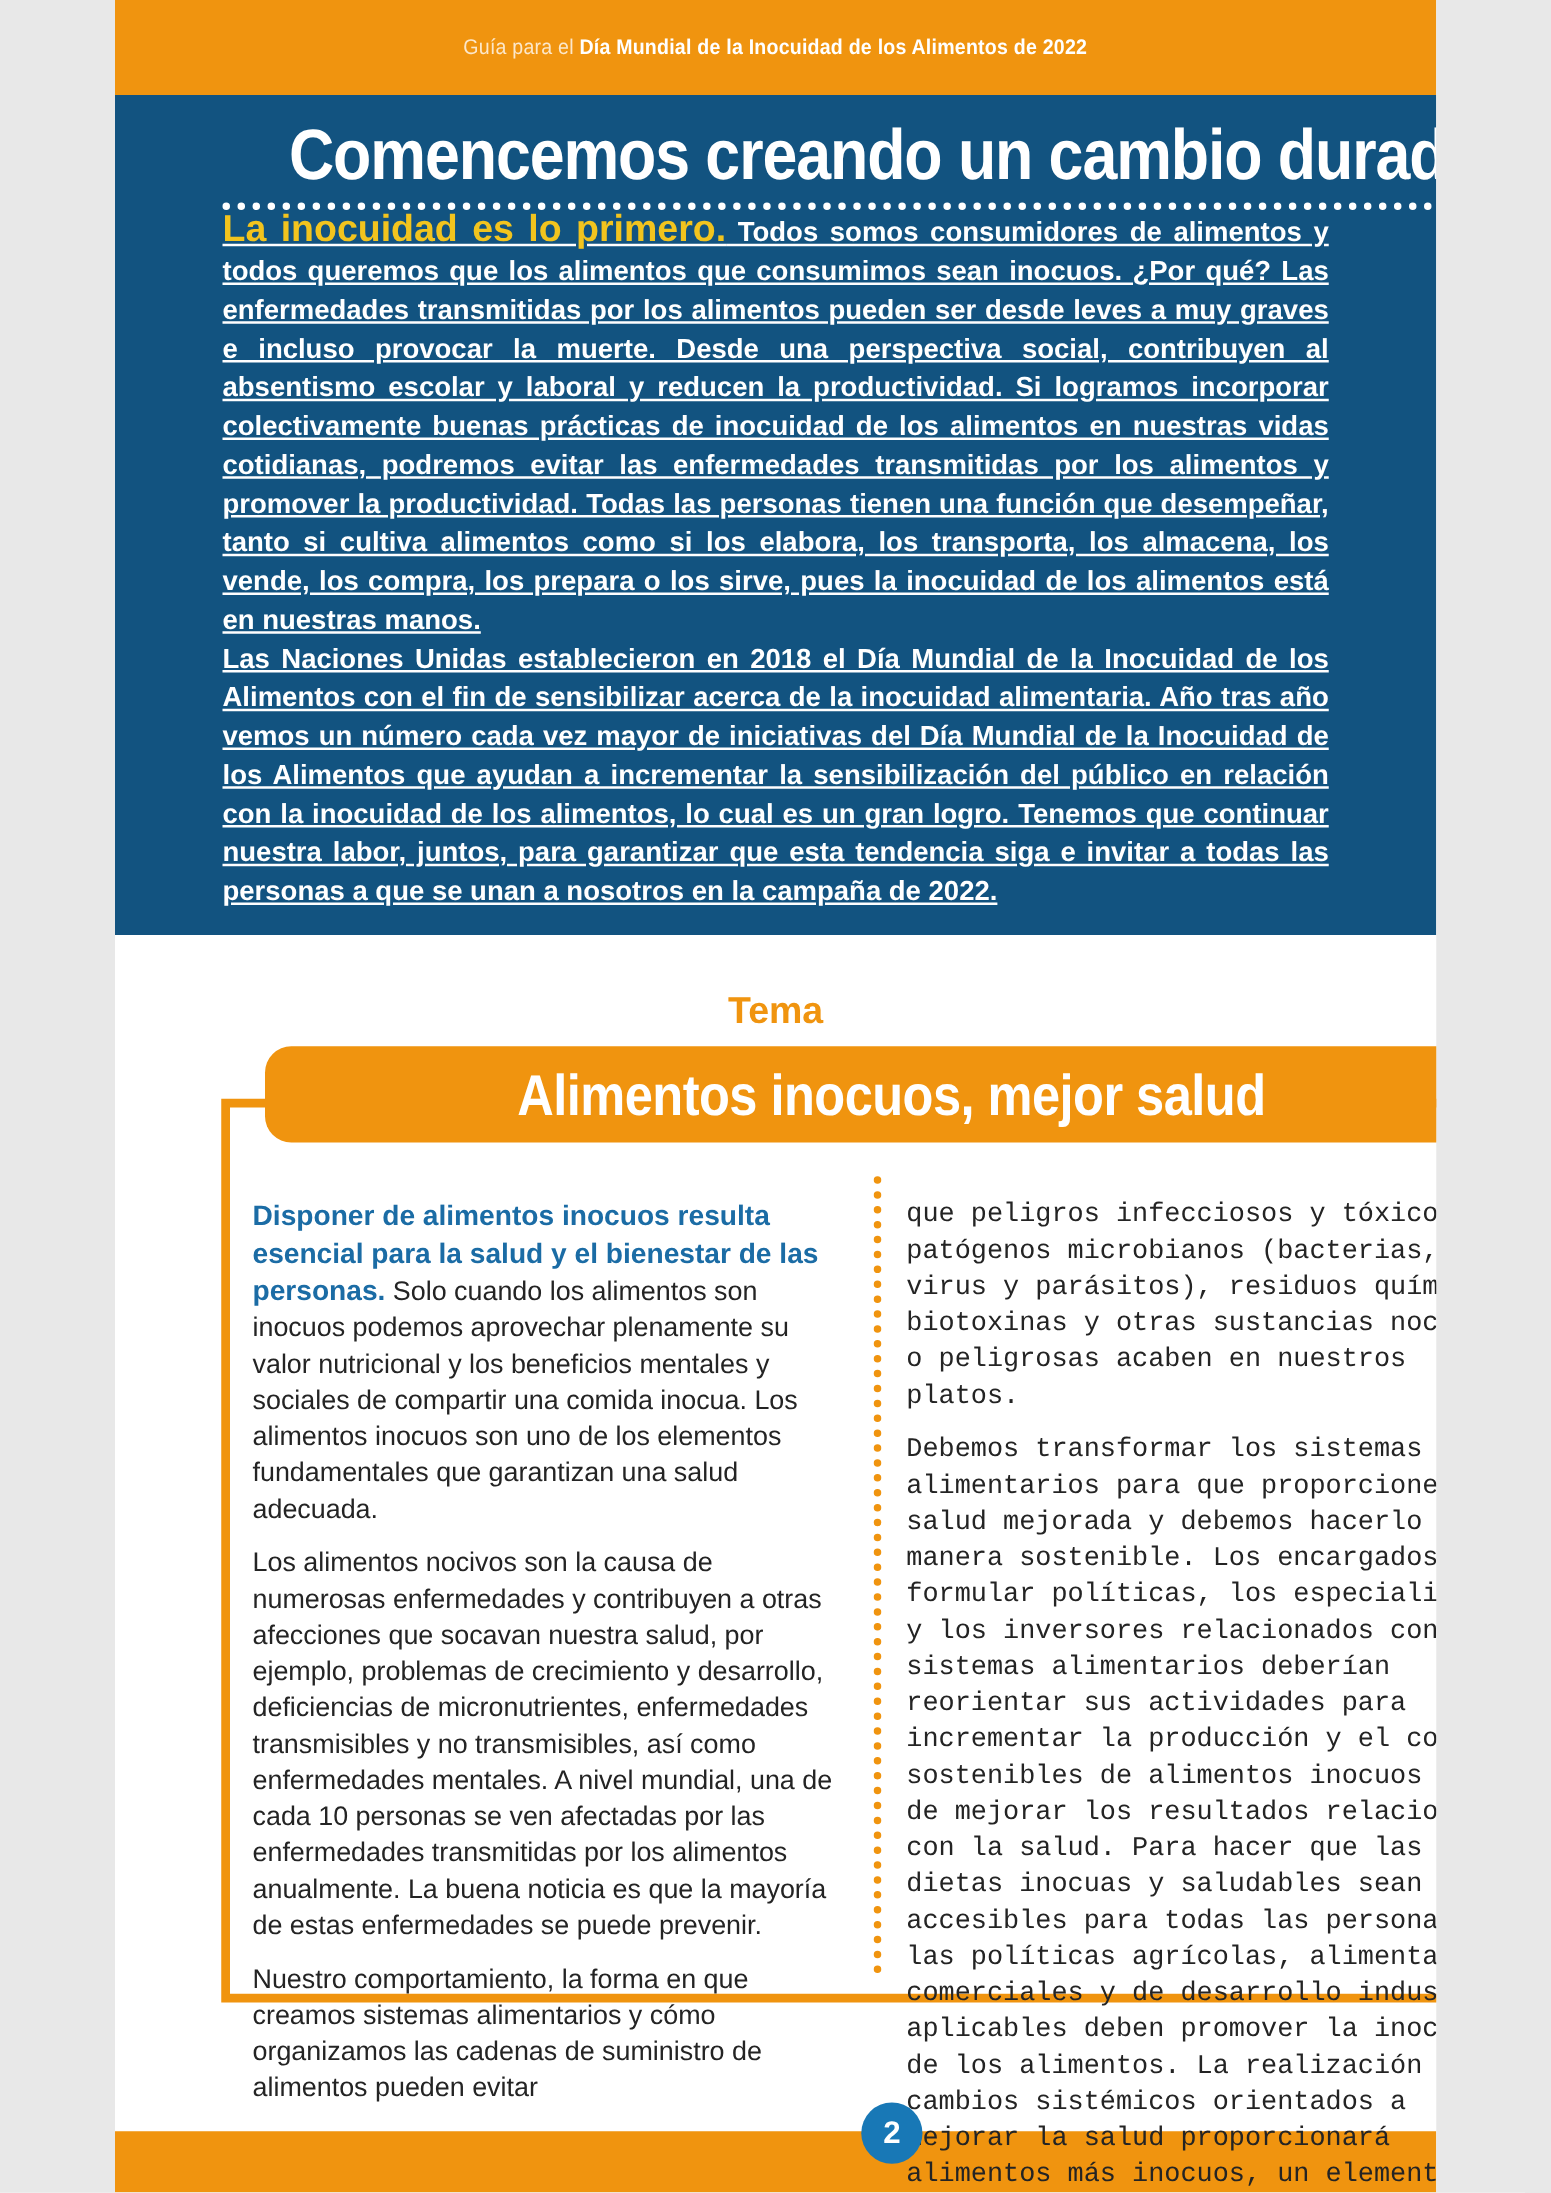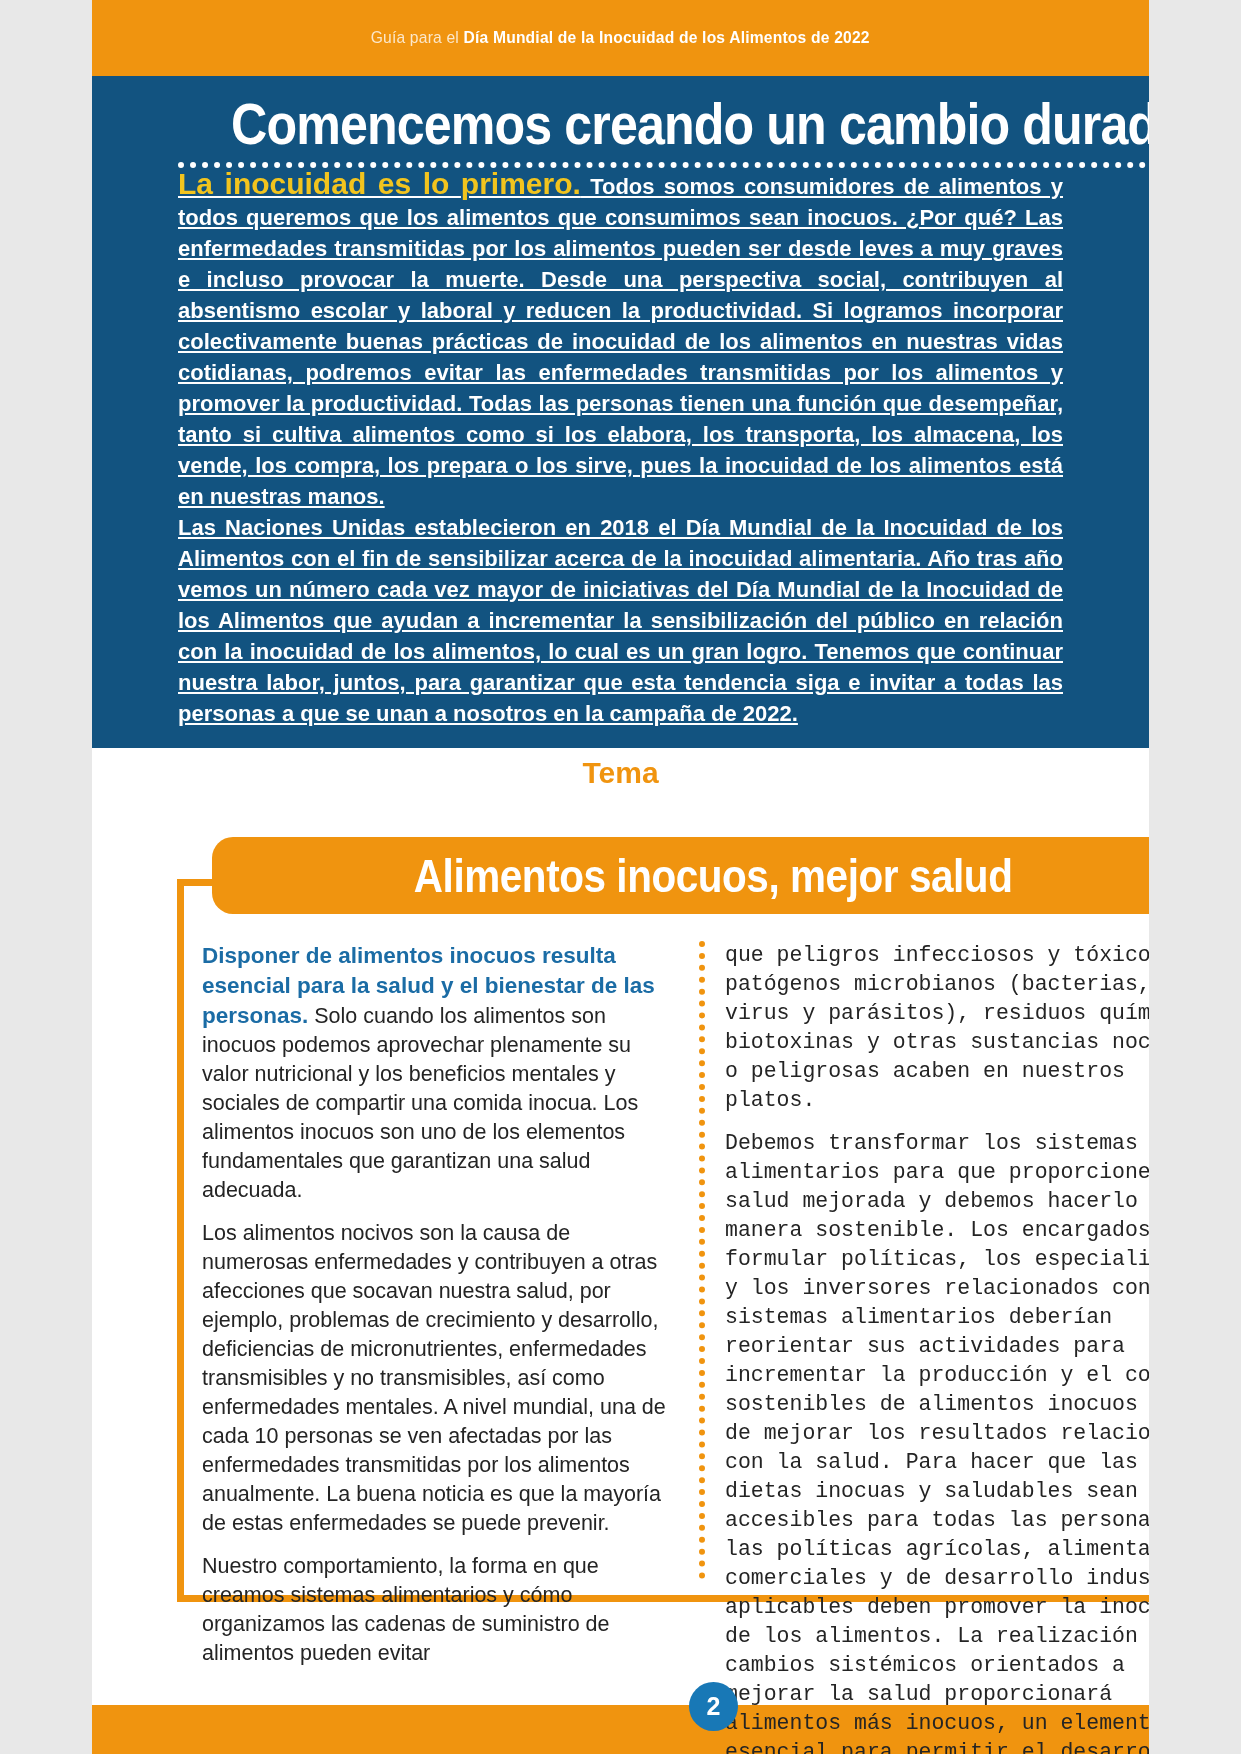--- a/index.html
+++ b/index.html
@@ -53,21 +53,21 @@
   .hero p{
     font-size:22px;font-weight:bold;line-height:31px;
     text-align:justify;margin-top:0;text-decoration:underline;
   }
   .hero p .lead{
     color:var(--c-lead_yellow);
     font-size:30px;line-height:31px;font-weight:bold;
   }
   
   .tema-label{
-    position:absolute;top:756px;left:0;width:100%;
+    position:absolute;top:792px;left:0;width:100%;
     text-align:center;
     color:var(--c-orange);font-size:30px;font-weight:bold;
   }
   .theme-banner{
     position:absolute;top:837px;left:120px;width:1002px;height:77px;
     background:var(--c-orange);
     display:flex;align-items:center;justify-content:center;
     z-index:2;
     border-radius:21px;
   }
@@ -75,21 +75,21 @@
     color:var(--c-white);font-size:46px;font-weight:bold;letter-spacing:-.5px;
     display:inline-block;transform:scaleX(.88);white-space:nowrap;
   }
   .theme-box{
     position:absolute;top:879px;left:85px;width:1068px;height:723px;
     border:7px solid var(--c-orange);
     padding:55px 10px 0 10px;
     display:flex;z-index:1;
     color:var(--c-body_text);
   }
-  .theme-box .col{font-size:21.5px;line-height:29px;}
+  .theme-box .col{font-size:21.5px;line-height:29px;margin-top:17px;}
   .theme-box .col p{margin-bottom:14px;}
   .col-left{width:505px;padding:0 24px 0 8px;}
   .col-right{flex:1;padding:0 4px 0 20px;font-family:Liberation Mono, monospace;}
   .col-lead{color:var(--c-lead_blue);font-weight:bold;font-size:22.5px;}
   .dotted-divider{
     width:0;height:638px;
     border-left:6px dotted var(--c-orange);
   }
   
   .footer-bar{

